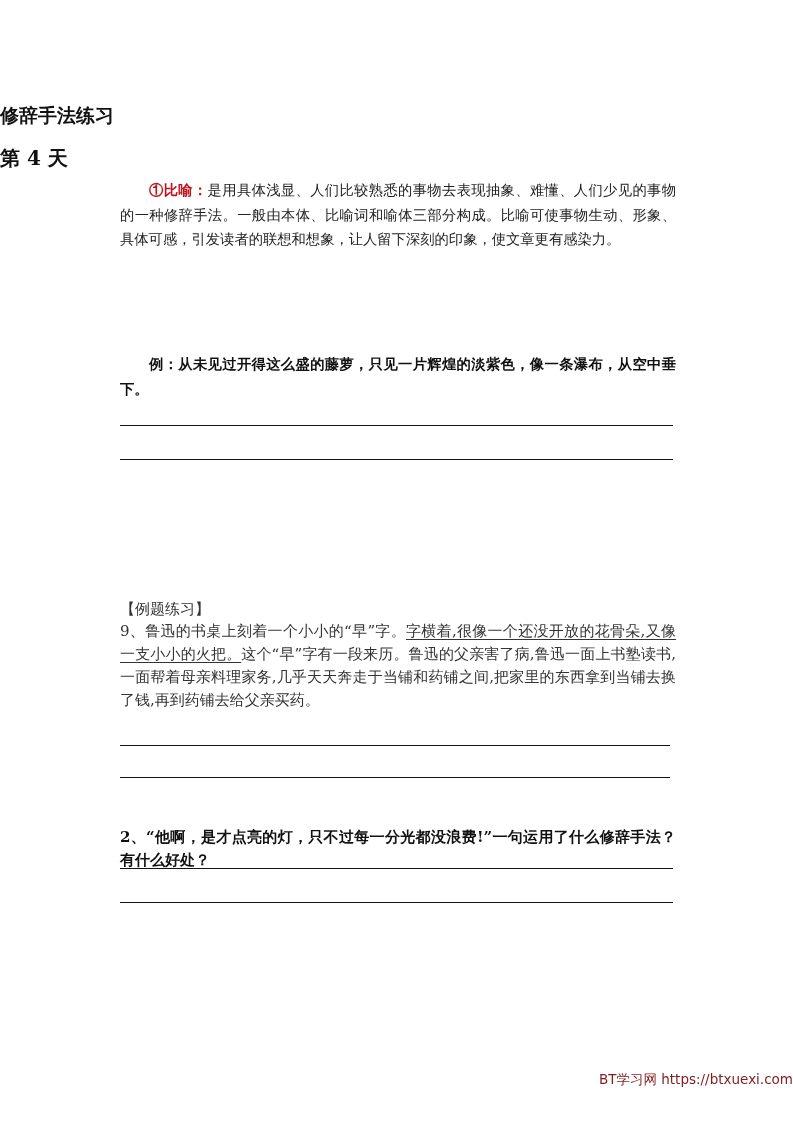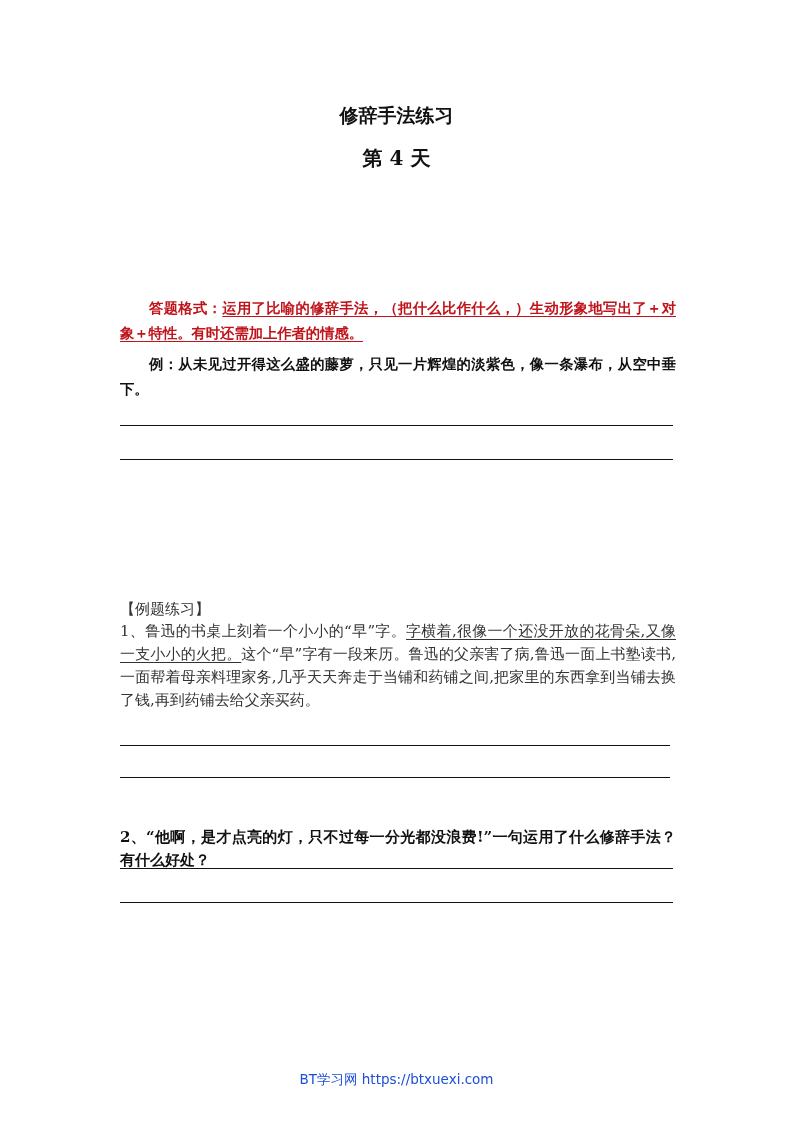--- a/index.html
+++ b/index.html
@@ -1,50 +1,50 @@
 <!DOCTYPE html>
 <html><head>
   <meta charset="utf-8">
   <style>
     html, body { margin: 0; padding: 0; background: #ffffff; }
     body { width: 793px; height: 1122px; position: relative; overflow: hidden; color: #111; }
     .page { position: absolute; left: 0; top: 0; width: 793px; height: 1122px; }
-    .title { position: absolute; left: 0; width: 793px; text-align: center; font-family: "DejaVu Serif", serif; font-weight: bold; color: #111; }
+    .title { position: absolute; left: 0; width: 793px; text-align: left; font-family: "DejaVu Serif", serif; font-weight: bold; color: #111; }
     .t1 { top: 103px; font-size: 19px; }
     .t2 { top: 145px; font-size: 20px; }
     .para { position: absolute; left: 120px; width: 556px; font-family: "DejaVu Serif", serif; font-size: 14.3px; line-height: 24.5px; color: #222; text-align: justify; }
     .red { color: #c0141c; font-weight: bold; }
     .ul-red { text-decoration: underline; text-decoration-color: #c0141c; text-underline-offset: 3px; }
     .bold { font-weight: bold; color: #111; }
     .indent { text-indent: 29px; }
     .line { position: absolute; left: 120px; width: 553px; height: 0; border-top: 1px solid #111; }
     .small { position: absolute; left: 120px; width: 556px; font-family: "DejaVu Serif", serif; font-size: 15px; line-height: 23px; color: #333; text-align: justify; }
     .small .q { font-weight: bold; color: #111; }
     .ul-black { text-decoration: underline; text-underline-offset: 3px; margin-top: 36px; }
-    .footer { position: absolute; top: 1071px; left: 0; width: 793px; text-align: center; font-family: "DejaVu Sans", sans-serif; font-size: 13.5px; color: #1d4ed8; }
+    .footer { position: absolute; top: 1071px; left: 0; width: 793px; text-align: right; font-family: "DejaVu Sans", sans-serif; font-size: 13.5px; color: #7f1d1d; }
   </style>
 </head>
 <body>
 
 <div class="page">
 
   <div class="title t1">修辞手法练习</div>
   <div class="title t2">第 4 天</div>
 
+  <div class="para indent" style="top:178px;"><span class="red">①比喻：</span><span>是用具体浅显、人们比较熟悉的事物去表现抽象、难懂、人们少见的事物的一种修辞手法。一般由本体、比喻词和喻体三部分构成。比喻可使事物生动、形象、具体可感，引发读者的联想和想象，让人留下深刻的印象，使文章更有感染力。</span></div>
 
-  <div class="para indent" style="top:296px;"><span class="red">答题格式：</span><span class="red ul-red">运用了比喻的修辞手法，（把什么比作什么，）生动形象地写出了＋对象＋特性。有时还需加上作者的情感。</span></div>
 
   <div class="para indent bold" style="top:352px;font-family:Liberation Serif, serif;">例：从未见过开得这么盛的藤萝，只见一片辉煌的淡紫色，像一条瀑布，从空中垂下。</div>
 
   <div class="line" style="top:425px;"></div>
   <div class="line" style="top:459px;"></div>
 
   <div class="small" style="top:598px;">【例题练习】</div>
 
-  <div class="small" style="top:620px;"><span>1、鲁迅的书桌上刻着一个小小的“早”字。</span><span class="ul-black">字横着,很像一个还没开放的花骨朵,又像一支小小的火把。</span><span>这个“早”字有一段来历。鲁迅的父亲害了病,鲁迅一面上书塾读书,一面帮着母亲料理家务,几乎天天奔走于当铺和药铺之间,把家里的东西拿到当铺去换了钱,再到药铺去给父亲买药。</span><br></div>
+  <div class="small" style="top:620px;"><span>9、鲁迅的书桌上刻着一个小小的“早”字。</span><span class="ul-black">字横着,很像一个还没开放的花骨朵,又像一支小小的火把。</span><span>这个“早”字有一段来历。鲁迅的父亲害了病,鲁迅一面上书塾读书,一面帮着母亲料理家务,几乎天天奔走于当铺和药铺之间,把家里的东西拿到当铺去换了钱,再到药铺去给父亲买药。</span><br></div>
 
   <div class="line" style="top:745px; width:550px;"></div>
   <div class="line" style="top:777px; width:550px;"></div>
 
   <div class="small" style="top:806px;margin-top:20px;"><span class="q">2、“他啊，是才点亮的灯，只不过每一分光都没浪费!”一句运用了什么修辞手法？有什么好处？</span></div>
 
   <div class="line" style="top:868px;"></div>
   <div class="line" style="top:902px;"></div>
 
   <div class="footer">BT学习网 https://btxuexi.com</div>

